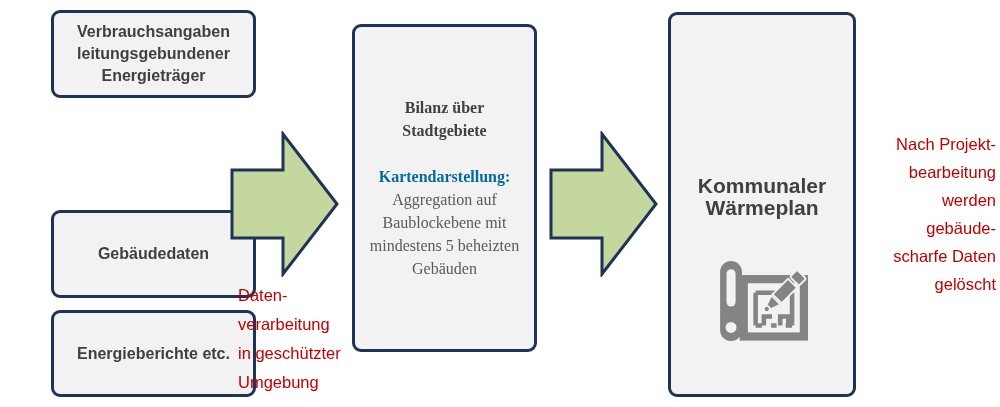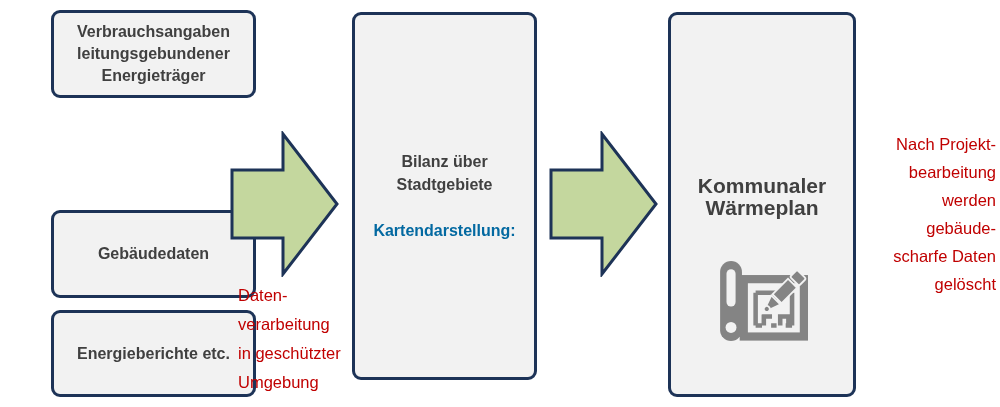--- a/index.html
+++ b/index.html
@@ -80,26 +80,27 @@
 
   <svg class="arrow-svg" style="left:229px;top:131px;" width="112" height="146" viewBox="0 0 112 146">
     <polygon points="3,39 54,39 54,3 108,73 54,143 54,107 3,107" stroke-width="3" stroke-linejoin="miter" fill="#c4d79e" stroke="#1d3357"></polygon>
   </svg>
 
   <div class="note" style="left:238px;top:281px;width:125px;">Daten-
 verarbeitung
 in geschützter
 Umgebung</div>
 
-  <div class="box midbox" style="top:12px;height:368px;">
+  <div class="box midbox" style="top:24px;height:328px;font-family:Liberation Serif, serif;">
     <div class="mid-inner">
       <div class="mid-title">Bilanz über
 Stadtgebiete</div>
       <div class="mid-gap"></div>
       <div class="mid-sub">Kartendarstellung:</div>
+      <div class="mid-desc">Aggregation auf Baublockebene mit mindestens 5 beheizten Gebäuden</div>
     </div>
   </div>
 
   <svg class="arrow-svg" style="left:548px;top:131px;" width="112" height="146" viewBox="0 0 112 146">
     <polygon points="3,39 54,39 54,3 108,73 54,143 54,107 3,107" stroke-width="3" stroke-linejoin="miter" fill="#c4d79e" stroke="#1d3357"></polygon>
   </svg>
 
   <div class="box rightbox" style="top:12px;height:385px;">
     <div class="right-inner">
       <div class="right-title" style="white-space:pre-line;text-align:center;">Kommunaler

